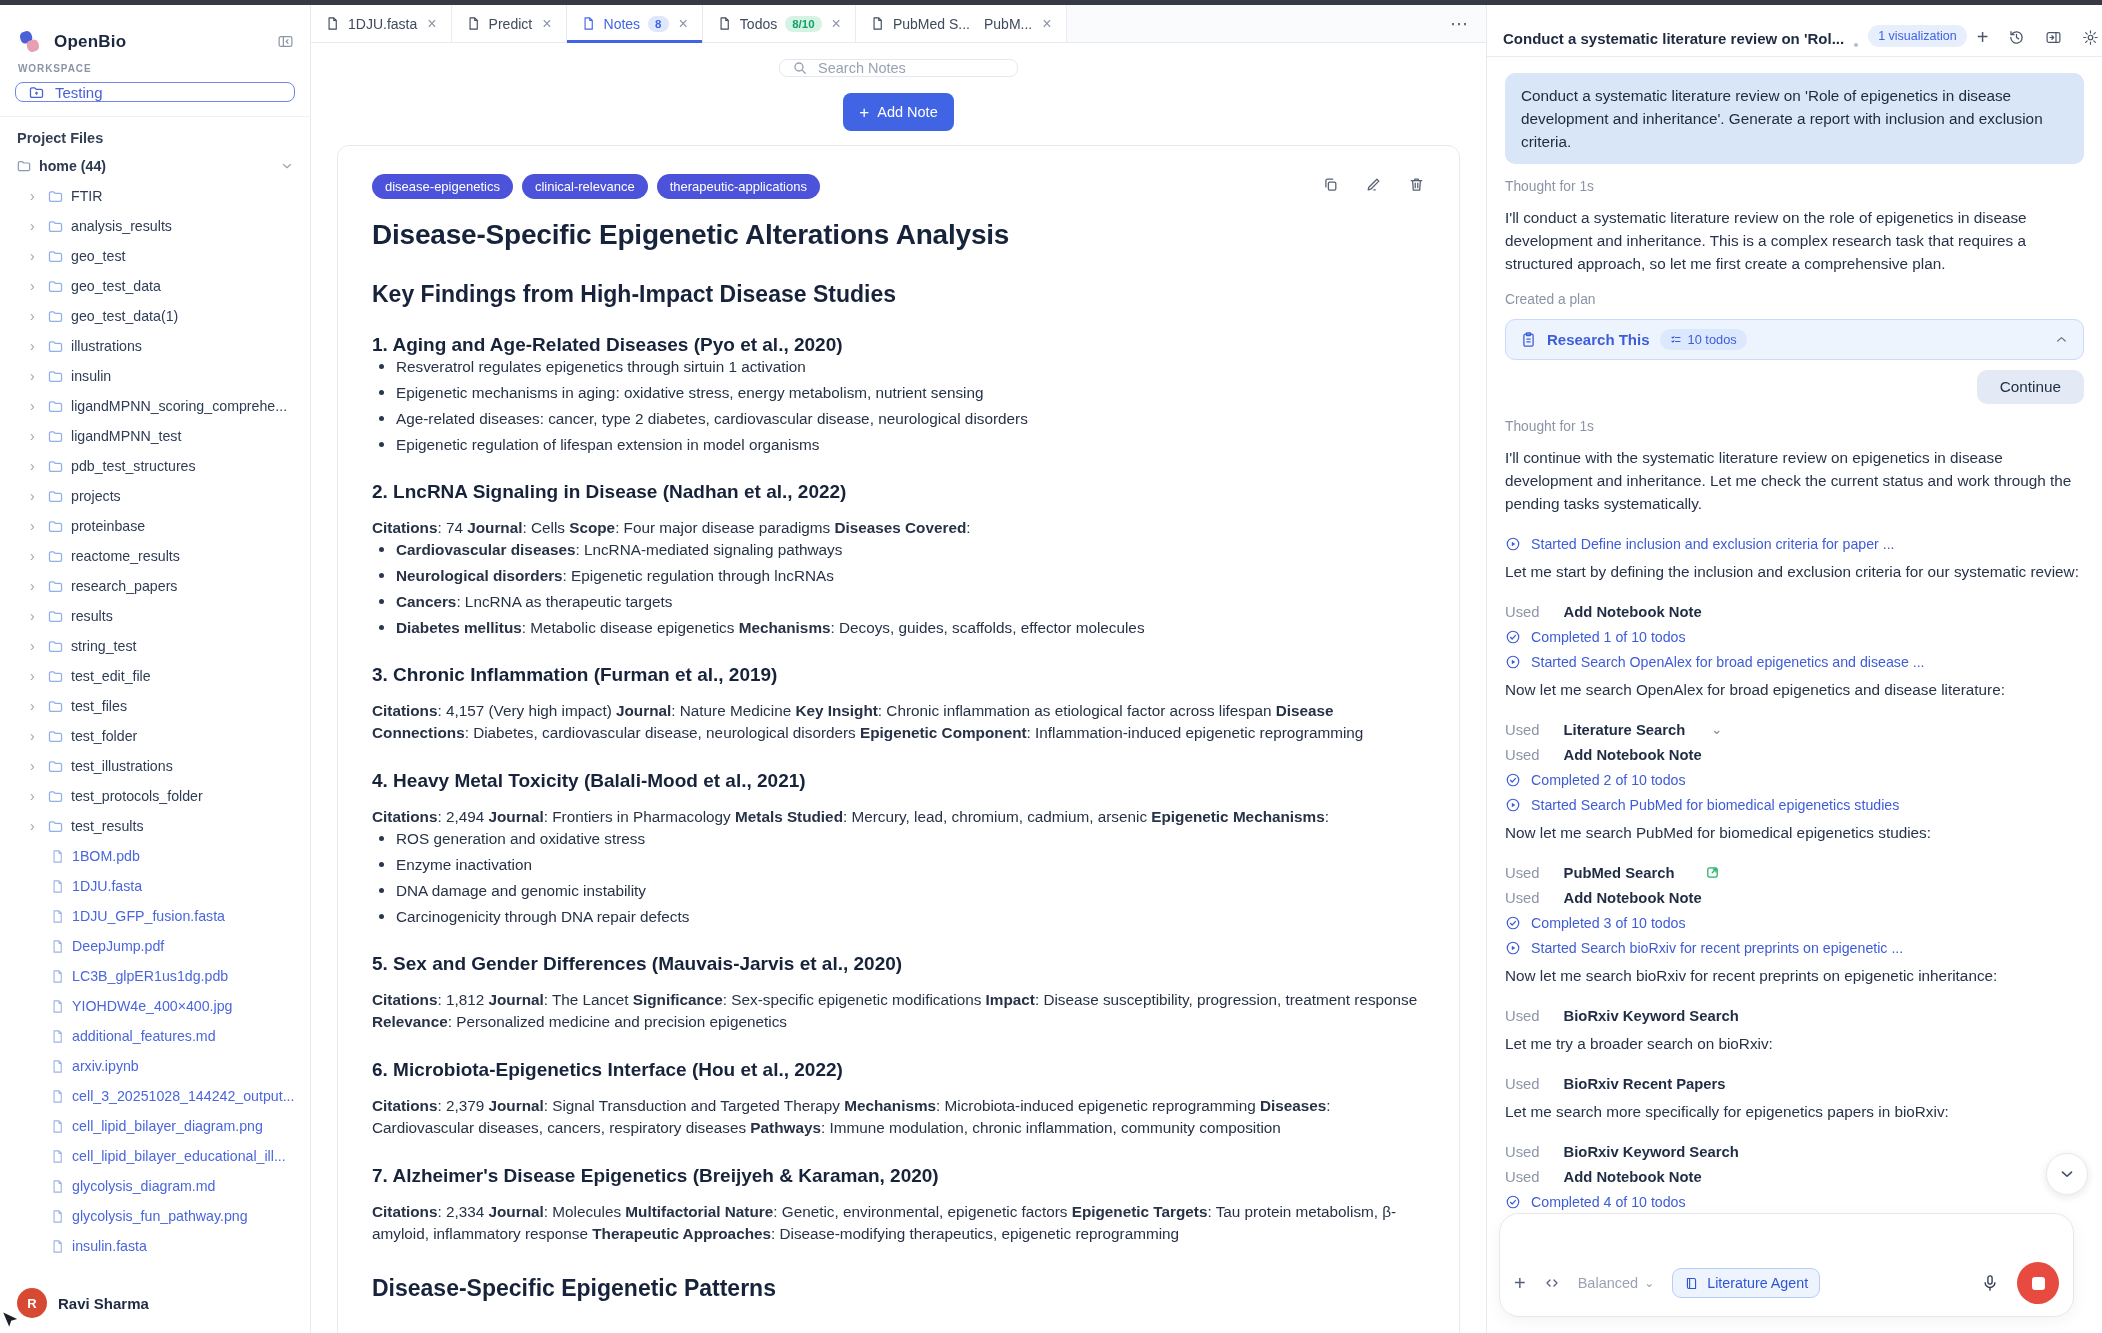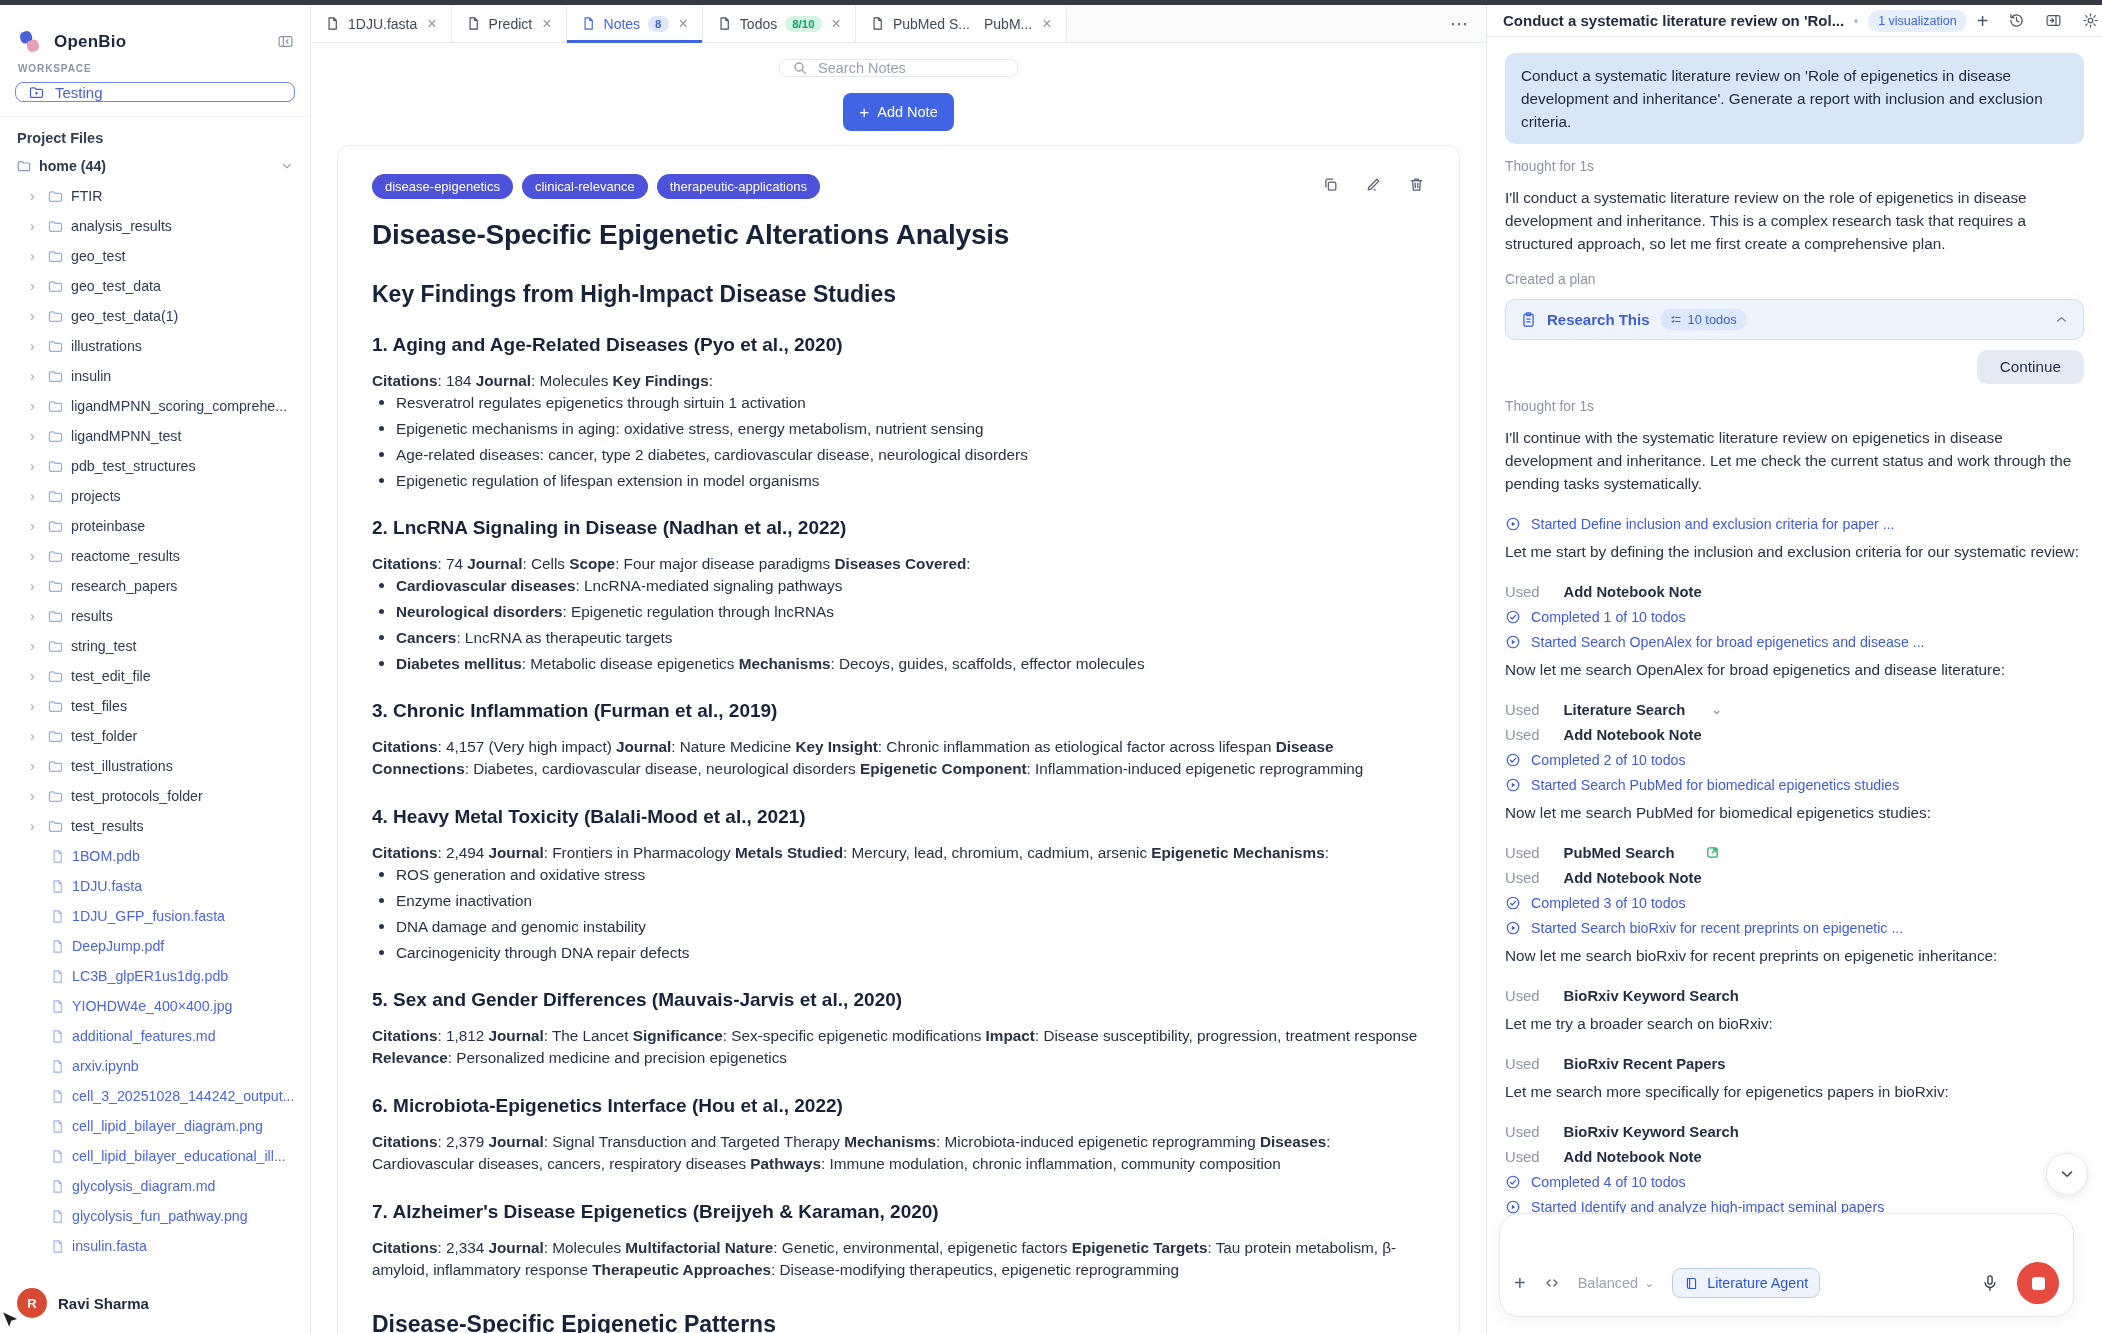--- a/index.html
+++ b/index.html
@@ -71,21 +71,21 @@
   .card h2 { font-size:23px; font-weight:800; color:#17233b; margin-top:30px; }
   .card h3 { font-size:19px; font-weight:700; color:#17233b; margin-top:26px; }
   .card p { font-size:15.3px; line-height:22px; margin-top:14px; color:#273247; }
   .card ul { list-style:none; }
   .card li { position:relative; padding-left:24px; font-size:15.3px; line-height:21px; margin-bottom:5px; color:#273247; }
   .card li::before { content:''; position:absolute; left:7px; top:8px; width:5px; height:5px; border-radius:50%; background:#2b3750; }
   .card strong { font-weight:700; }
 
   
   .chat { width:615px; min-width:615px; display:flex; flex-direction:column; position:relative; background:#fff; padding-top:5px; }
-  .chat-header { height:32px; display:flex; align-items:center; gap:10px; padding:9px 16px; border-bottom:1px solid #e8ecf2; }
+  .chat-header { height:52px; display:flex; align-items:flex-end; gap:10px; padding:9px 16px; border-bottom:1px solid #e8ecf2; }
   .chat-title { font-size:15px; font-weight:700; color:#1e2a40; white-space:nowrap; }
   .hdr-dot { width:4px; height:4px; border-radius:50%; background:#b6bfcc; flex:none; }
   .viz-badge { background:#e7eefc; color:#3e63e3; font-size:12.5px; padding:4px 10px; border-radius:999px; white-space:nowrap; }
   .hdr-icons { margin-left:auto; display:flex; align-items:center; gap:20px; color:#4b5768; }
   .hdr-plus { font-size:20px; color:#4b5768; line-height:1; }
 
   .chat-body { flex:1; overflow:hidden; padding:16px 18px 0; font-size:15.3px; color:#26334a; }
   .bubble { background:#d8e6f8; border-radius:10px; padding:11px 16px; line-height:23px; margin-bottom:4px; color:#1d2a3a; }
   .muted { color:#8b95a7; font-size:13.8px; line-height:18px; margin:14px 0 10px; }
   .cpara { line-height:23px; margin:4px 0 16px; }
@@ -609,21 +609,20 @@
                 <path d="M9.5 6.5v-2h5v2"></path>
                 <path d="M6.5 6.5l1 13.5h9l1-13.5"></path>
                 <path d="M10.2 10v6.5M13.8 10v6.5"></path>
               </svg>
           </span>
         </div>
         <h1>Disease-Specific Epigenetic Alterations Analysis</h1>
         <div id="note-body">
             <h2>Key Findings from High-Impact Disease Studies</h2>
             <h3>1. Aging and Age-Related Diseases (Pyo et al., 2020)</h3>
-            <p><strong>Citations</strong>: 184 <strong>Journal</strong>: Molecules <strong>Key Findings</strong>:</p>
             <ul>
               <li>Resveratrol regulates epigenetics through sirtuin 1 activation</li>
               <li>Epigenetic mechanisms in aging: oxidative stress, energy metabolism, nutrient sensing</li>
               <li>Age-related diseases: cancer, type 2 diabetes, cardiovascular disease, neurological disorders</li>
               <li>Epigenetic regulation of lifespan extension in model organisms</li>
             </ul>
             <h3>2. LncRNA Signaling in Disease (Nadhan et al., 2022)</h3>
             <p><strong>Citations</strong>: 74 <strong>Journal</strong>: Cells <strong>Scope</strong>: Four major disease paradigms <strong>Diseases Covered</strong>:</p>
             <ul>
               <li><strong>Cardiovascular diseases</strong>: LncRNA-mediated signaling pathways</li>

